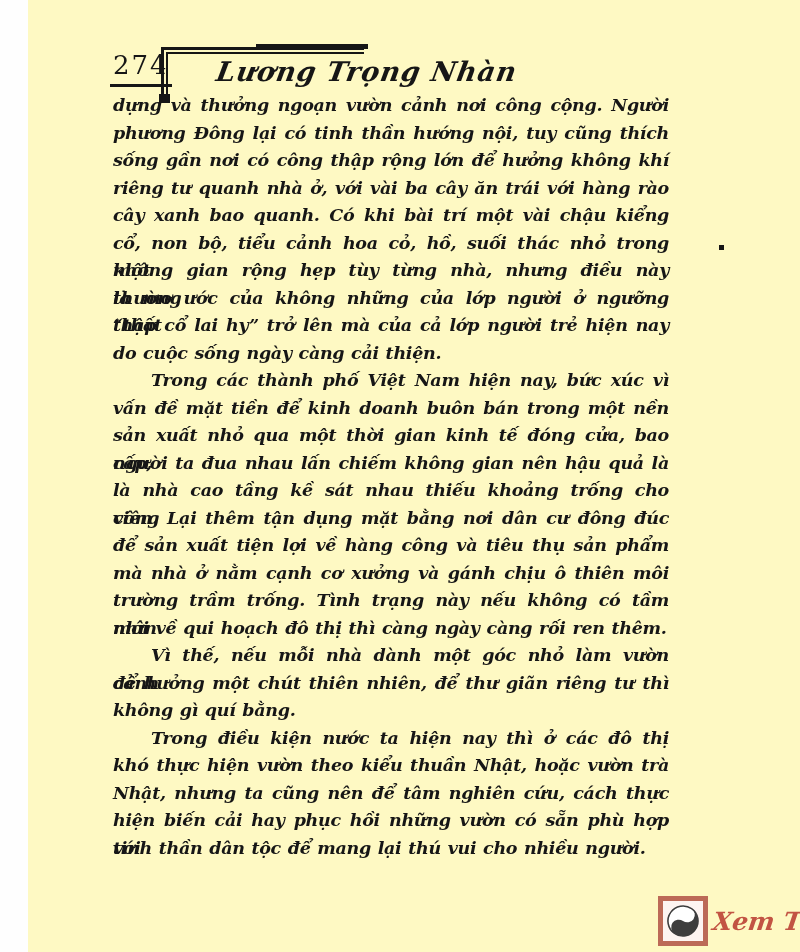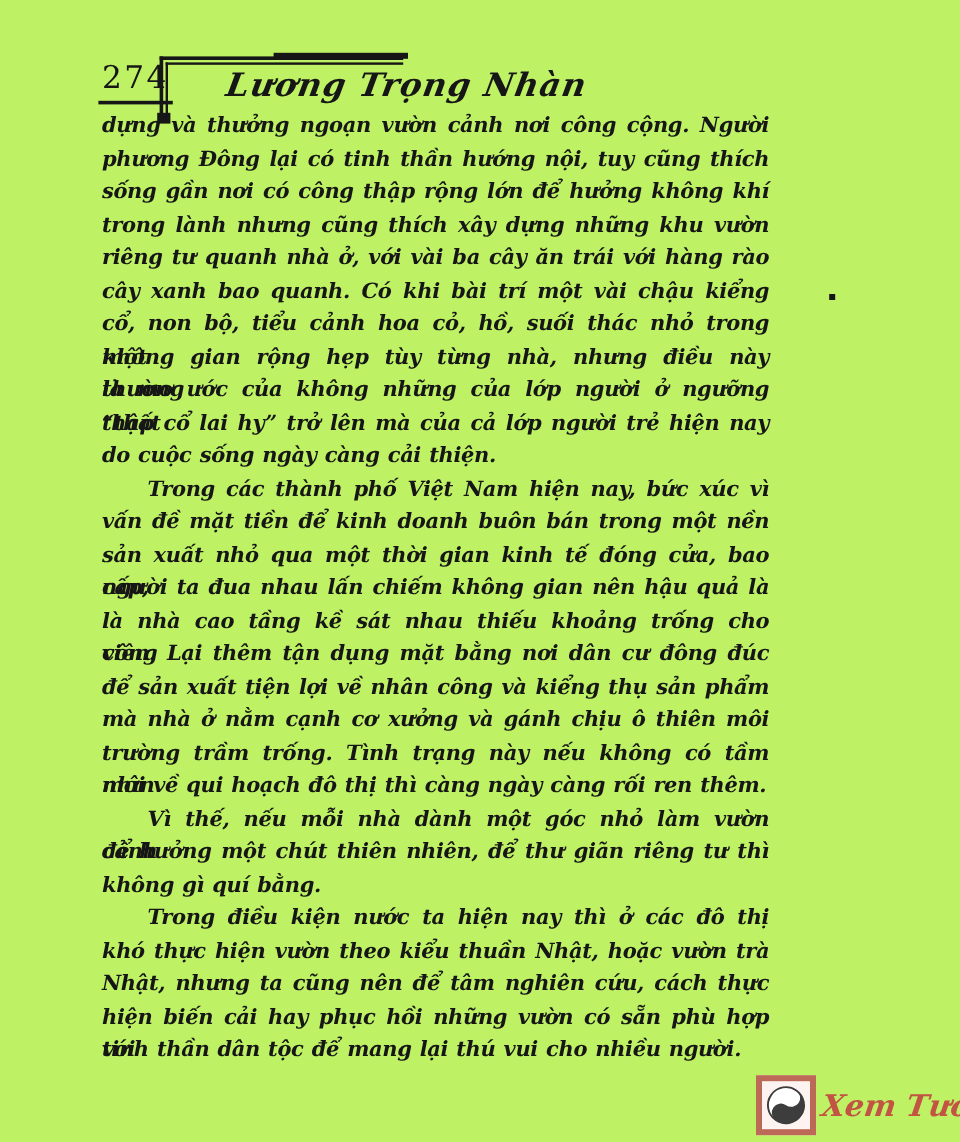--- a/index.html
+++ b/index.html
@@ -1,21 +1,21 @@
 <!DOCTYPE html>
 <html><head>
 <meta charset="utf-8">
 <style>
   html,body{margin:0;padding:0;}
   body{
     width:800px;height:952px;position:relative;overflow:hidden;
     background:#fefefe;color:#161616;
     font-family:"DejaVu Serif", serif;
   }
-  .page{position:absolute;inset:0;background:#bef264;}
+  .page{position:absolute;inset:0;background:#fef9c3;margin-left:28px;}
 
   
   .pagenum{
     position:absolute;left:82px;top:50px;
     font-size:26px;letter-spacing:2px;
     border-bottom:3px solid #161616;padding:0 3px 4px 3px;
   }
   .bracket{
     position:absolute;left:133px;top:47px;width:200px;height:46px;
     border-top:3px solid #161616;border-left:3px solid #161616;
@@ -89,37 +89,36 @@
     </div>
 
     <span class="author">Lương Trọng Nhàn</span>
   </header>
 
   <main class="body-text" id="body-container">
       <div class="para">
         <div class="line">dựng và thưởng ngoạn vườn cảnh nơi công cộng. Người</div>
         <div class="line">phương Đông lại có tinh thần hướng nội, tuy cũng thích</div>
         <div class="line">sống gần nơi có công thập rộng lớn để hưởng không khí</div>
-        <div class="line">trong lành nhưng cũng thích xây dựng những khu vườn</div>
         <div class="line">riêng tư quanh nhà ở, với vài ba cây ăn trái với hàng rào</div>
         <div class="line">cây xanh bao quanh. Có khi bài trí một vài chậu kiểng</div>
         <div class="line">cổ, non bộ, tiểu cảnh hoa cỏ, hồ, suối thác nhỏ trong một</div>
         <div class="line">không gian rộng hẹp tùy từng nhà, nhưng điều này thường</div>
         <div class="line">là mơ ước của không những của lớp người ở ngưỡng “thất</div>
         <div class="line">thập cổ lai hy” trở lên mà của cả lớp người trẻ hiện nay</div>
         <div class="line last">do cuộc sống ngày càng cải thiện.</div>
       </div>
       <div class="para">
         <div class="line indent">Trong các thành phố Việt Nam hiện nay, bức xúc vì</div>
         <div class="line">vấn đề mặt tiền để kinh doanh buôn bán trong một nền</div>
         <div class="line">sản xuất nhỏ qua một thời gian kinh tế đóng cửa, bao cấp,</div>
         <div class="line">người ta đua nhau lấn chiếm không gian nên hậu quả là</div>
         <div class="line">là nhà cao tầng kề sát nhau thiếu khoảng trống cho công</div>
         <div class="line">viên. Lại thêm tận dụng mặt bằng nơi dân cư đông đúc</div>
-        <div class="line">để sản xuất tiện lợi về nhân công và kiểng thụ sản phẩm</div>
+        <div class="line">để sản xuất tiện lợi về hàng công và tiêu thụ sản phẩm</div>
         <div class="line">mà nhà ở nằm cạnh cơ xưởng và gánh chịu ô thiên môi</div>
         <div class="line">trường trầm trống. Tình trạng này nếu không có tầm nhìn</div>
         <div class="line last">mới về qui hoạch đô thị thì càng ngày càng rối ren thêm.</div>
       </div>
       <div class="para">
         <div class="line indent">Vì thế, nếu mỗi nhà dành một góc nhỏ làm vườn cảnh</div>
         <div class="line">để hưởng một chút thiên nhiên, để thư giãn riêng tư thì</div>
         <div class="line last">không gì quí bằng.</div>
       </div>
       <div class="para">

